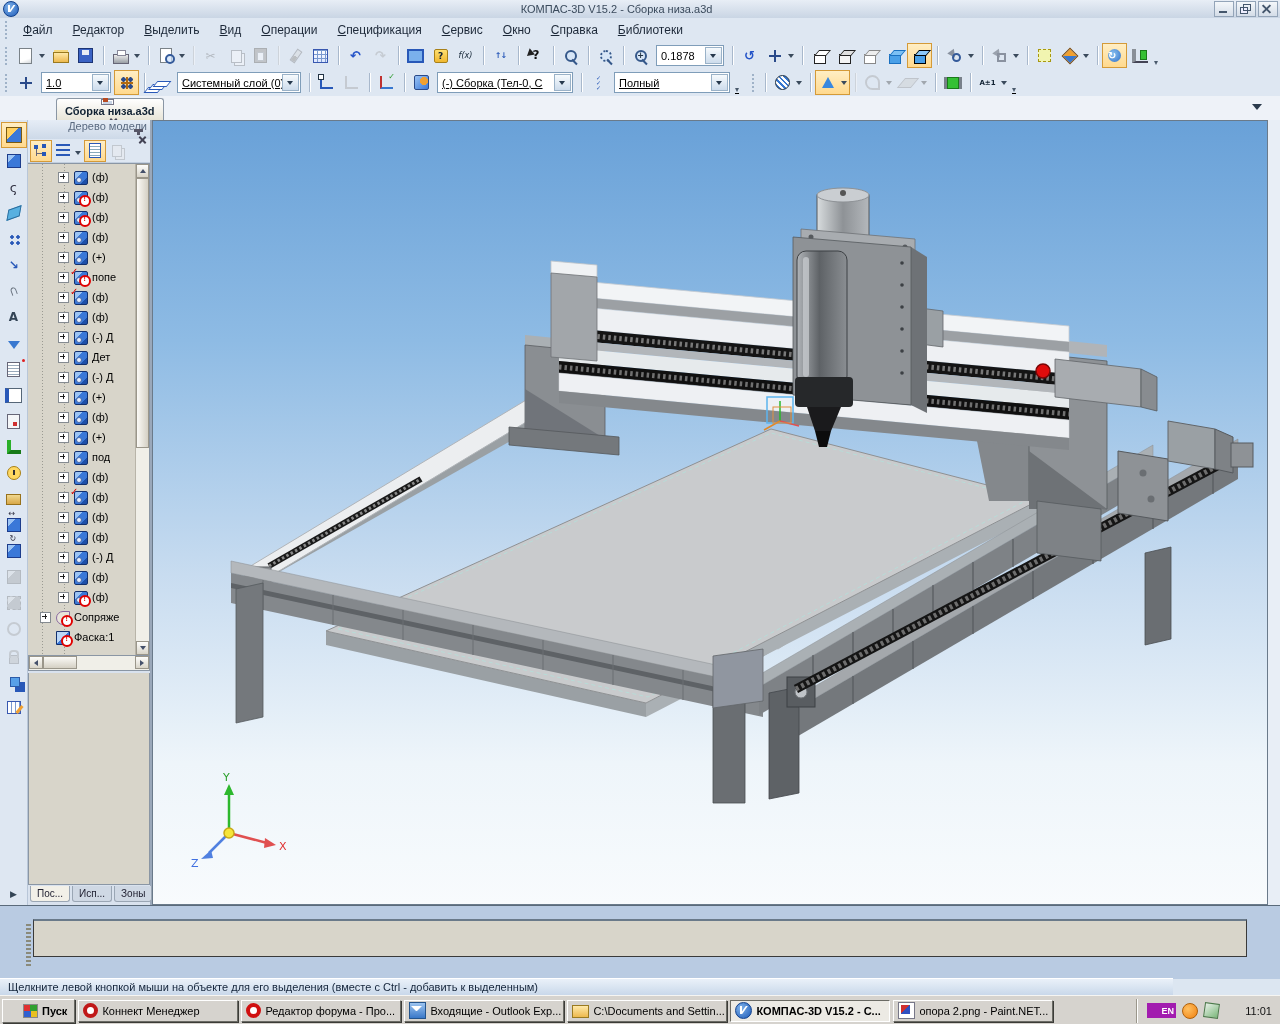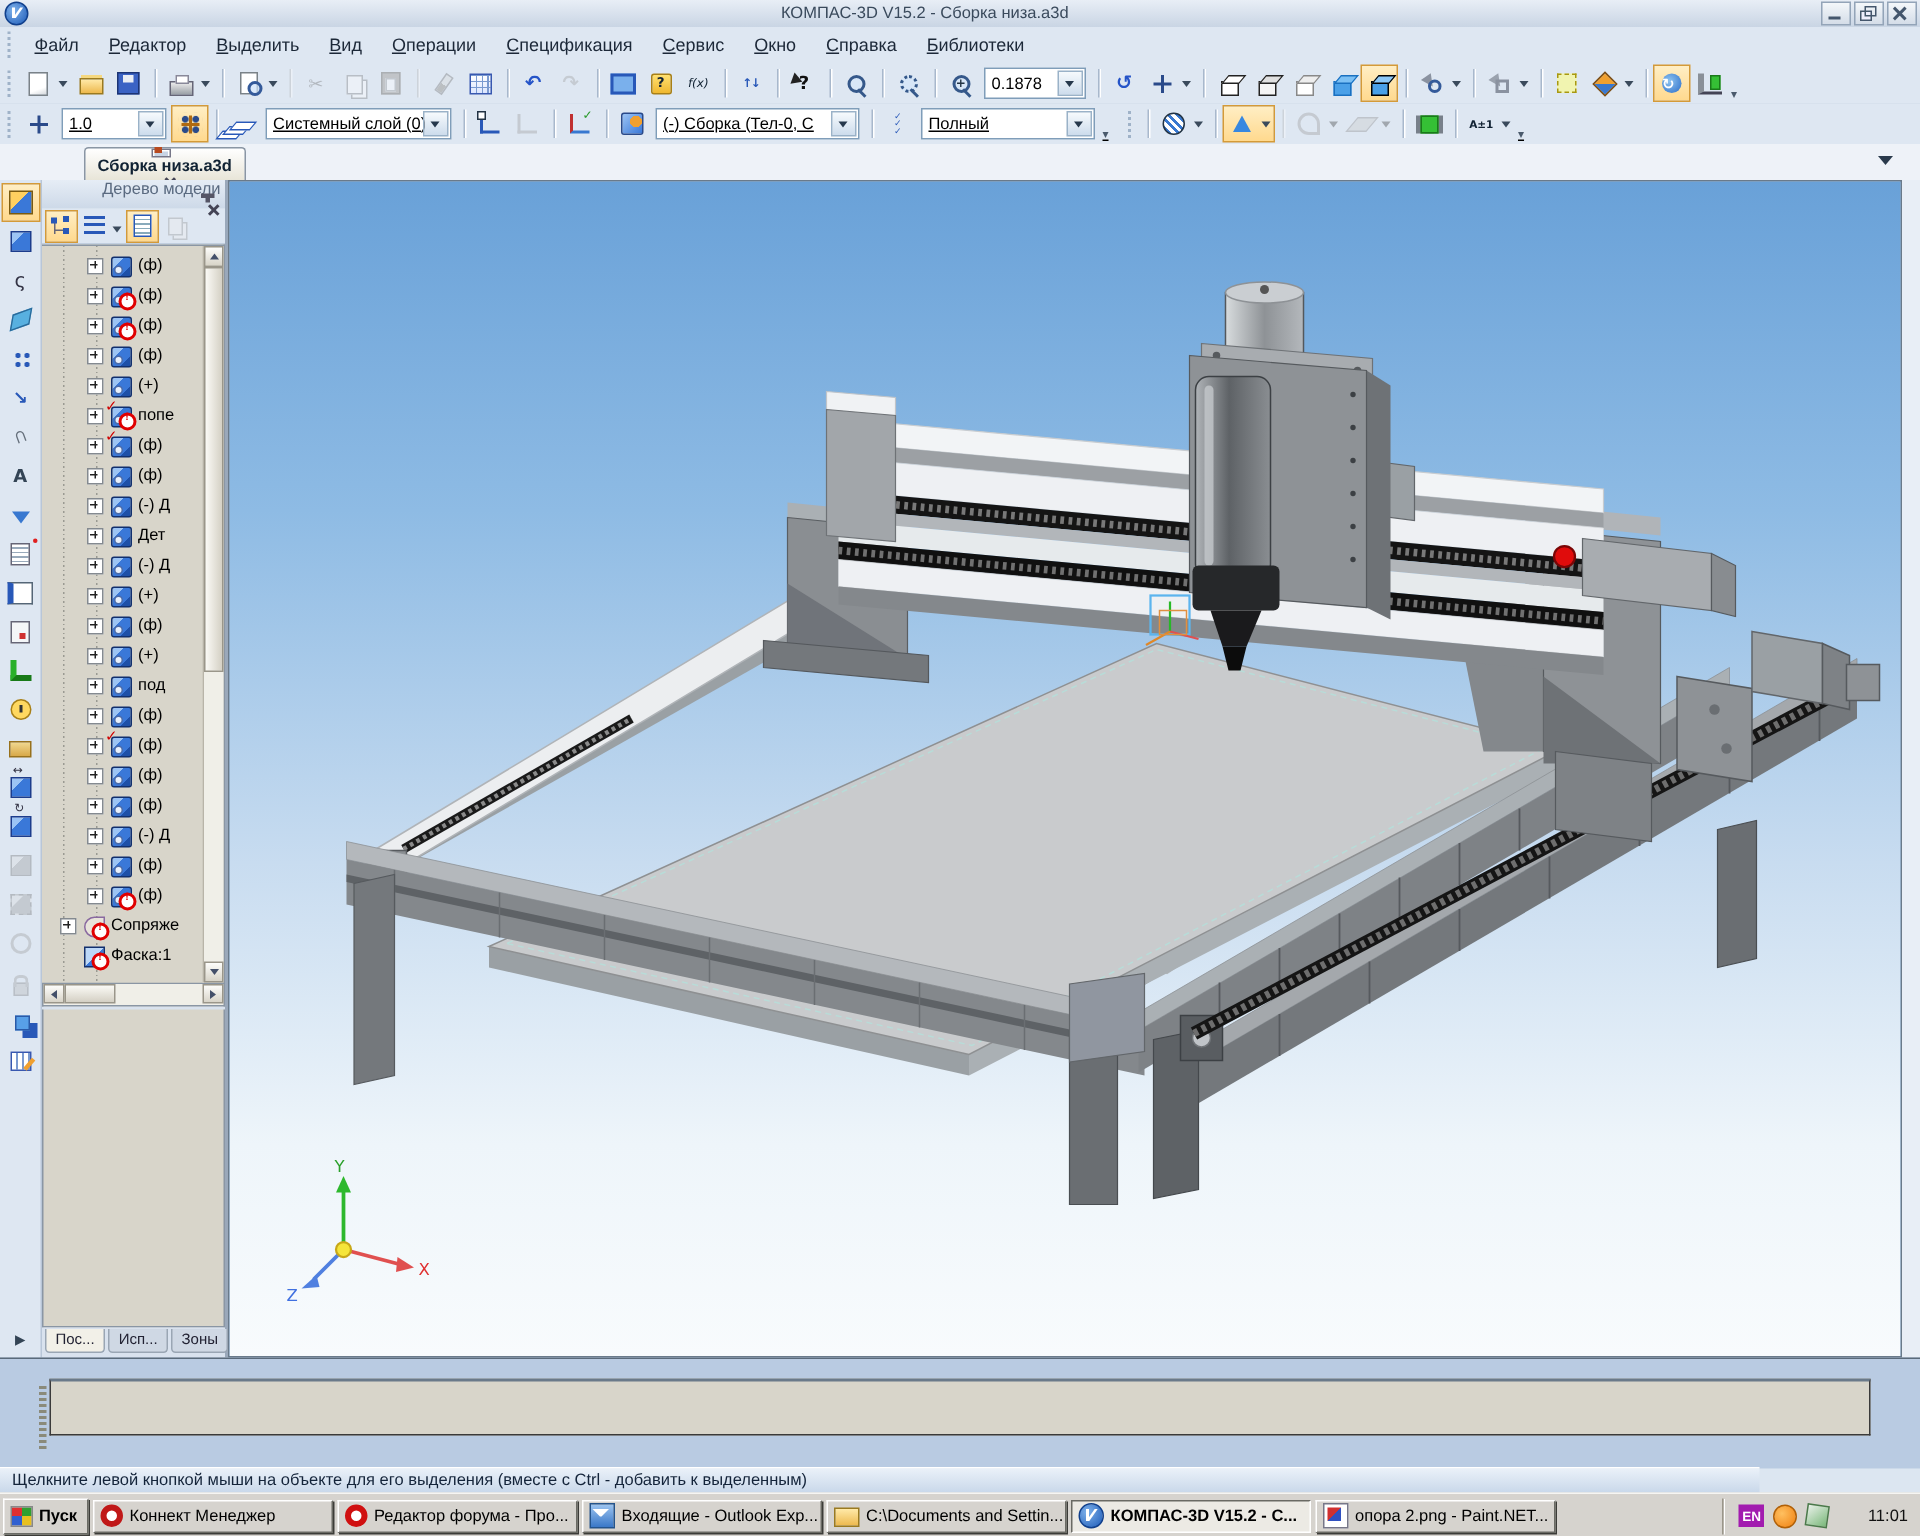--- a/index.html
+++ b/index.html
@@ -231,39 +231,39 @@
   #viewport{position:absolute;left:152px;top:0;width:1114px;height:783px;border:1px solid #6a7a8a;background:#9cc2e8;}
   #rightgap{position:absolute;left:1268px;top:0;width:12px;height:785px;background:#e8eef6;}
   
   #proppanel{position:absolute;left:0;top:905px;width:1280px;height:73px;background:#b9cbe2;border-top:1px solid #5a6a7a;}
   #propgrip{position:absolute;left:26px;top:18px;width:5px;height:44px;
     background:repeating-linear-gradient(180deg,#8a8a7a 0 2px,transparent 2px 4px);background-size:4px 100%;}
   #propfield{position:absolute;left:33px;top:13px;width:1214px;height:38px;background:#d8d5ca;border:1px solid #3a3a3a;border-top:2px solid #6a7a8a;box-sizing:border-box;}
   #statusbar{position:absolute;left:0;top:978px;width:1173px;height:17px;background:linear-gradient(#eaf1f9,#c9d8ea);
     display:flex;align-items:center;padding-left:8px;box-sizing:border-box;color:#14243a;border-top:1px solid #fff;}
   #taskbar{position:absolute;left:0;top:995px;width:1280px;height:29px;background:#d6d3ce;border-top:1px solid #f6f5f2;display:flex;align-items:center;}
-  #startbtn{height:22px;margin-left:2px;padding:0 7px 0 4px;display:flex;align-items:center;gap:4px;font-weight:700;font-size:11px;
+  #startbtn{height:22px;margin-left:2px;padding:0 7px 0 20px;display:flex;align-items:center;gap:4px;font-weight:700;font-size:11px;
     background:#d6d3ce;border:1px solid;border-color:#fff #6a6a64 #6a6a64 #fff;box-shadow:1px 1px 0 #3c3c38;}
   .flag{width:13px;height:12px;background:conic-gradient(#30a030 0 25%,#e8c020 0 50%,#3060d0 0 75%,#e03030 0);border:1px solid #888;}
   .task{width:160px;height:22px;margin-left:3px;display:flex;align-items:center;gap:4px;padding:0 4px;box-sizing:border-box;
     background:#d6d3ce;border:1px solid;border-color:#fff #6a6a64 #6a6a64 #fff;box-shadow:1px 1px 0 #3c3c38;font-size:11px;overflow:hidden;white-space:nowrap;}
   .task.active{background:#eceae4;border-color:#6a6a64 #fff #fff #6a6a64;box-shadow:none;font-weight:700;}
   .tico{width:15px;height:15px;flex:none;position:relative;}
   .tico.connect{border-radius:50%;border:4px solid #c01818;box-sizing:border-box;background:#fff;}
   .tico.opera{border-radius:50%;border:4px solid #d01010;box-sizing:border-box;background:#fff;}
   .tico.outlook{background:linear-gradient(#9cc4f0,#3a78c8);border:1px solid #24548c;}
   .tico.outlook::before{content:"";position:absolute;left:1px;top:3px;border:5px solid transparent;border-top:5px solid #fff;width:1px;}
   .tico.folder{background:linear-gradient(#ffe9a8,#edb94e);border:1px solid #9a7a20;height:11px;margin-top:2px;}
   .tico.kompas{border-radius:50%;background:radial-gradient(circle at 5px 5px,#7fb2ea,#1c5ab8);border:1px solid #11408c;}
   .tico.kompas::before{content:"";position:absolute;left:4px;top:3px;width:2px;height:8px;background:#fff;}
   .tico.kompas::after{content:"";position:absolute;left:7px;top:3px;width:4px;height:8px;border-left:2px solid #fff;transform:skewX(-35deg);}
   .tico.paint{background:#fff;border:1px solid #778;}
   .tico.paint::before{content:"";position:absolute;left:2px;top:2px;width:9px;height:9px;background:linear-gradient(135deg,#d03030 50%,#3050c0 50%);}
   #tray{margin-left:auto;height:24px;display:flex;align-items:center;gap:6px;padding:0 8px 0 10px;border-left:1px solid #9a968a;box-shadow:inset 1px 0 0 #fff;}
-  .tr-en{width:17px;height:15px;background:#a21caf;color:#fff;font-size:9px;font-weight:700;display:flex;align-items:center;justify-content:center;}
+  .tr-en{width:17px;height:15px;background:#a21caf;color:#fff;font-size:9px;font-weight:700;display:flex;align-items:center;justify-content:center;padding-left:12px;}
   .tr-orange{width:14px;height:14px;border-radius:50%;background:radial-gradient(circle at 5px 5px,#ffc060,#f08010);border:1px solid #b06008;}
   .tr-green{width:13px;height:13px;background:linear-gradient(135deg,#e8f0e8,#7ab87a);border:1px solid #4a7a4a;transform:rotate(8deg);}
   #clock{font-size:11px;color:#111;margin-left:20px;}
 </style>
 </head>
 <body>
 
 <div id="titlebar">
   <div id="app-icon"></div>
   <div id="title-text">КОМПАС-3D V15.2  - Сборка низа.a3d</div>

